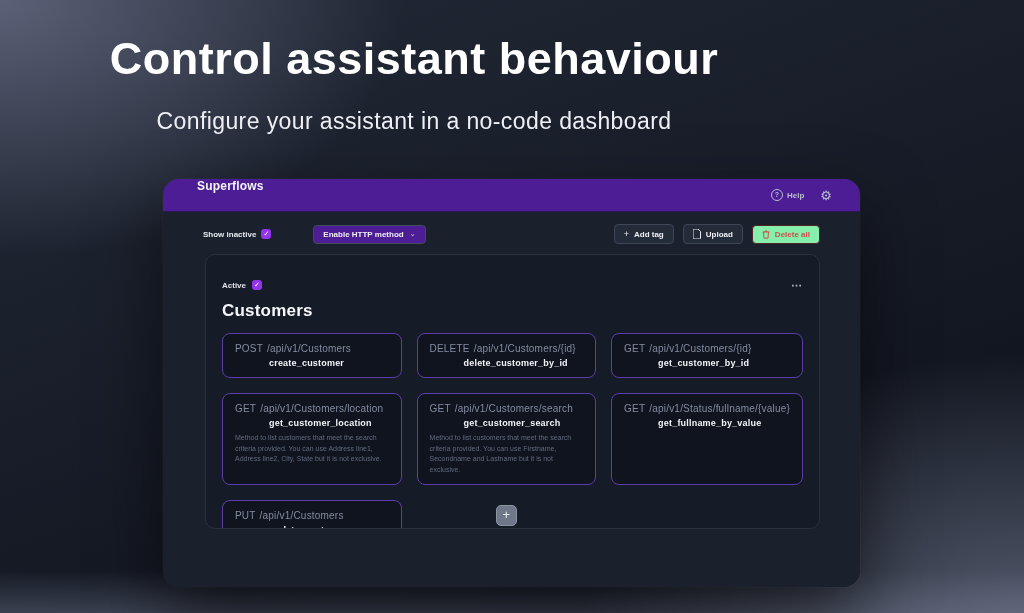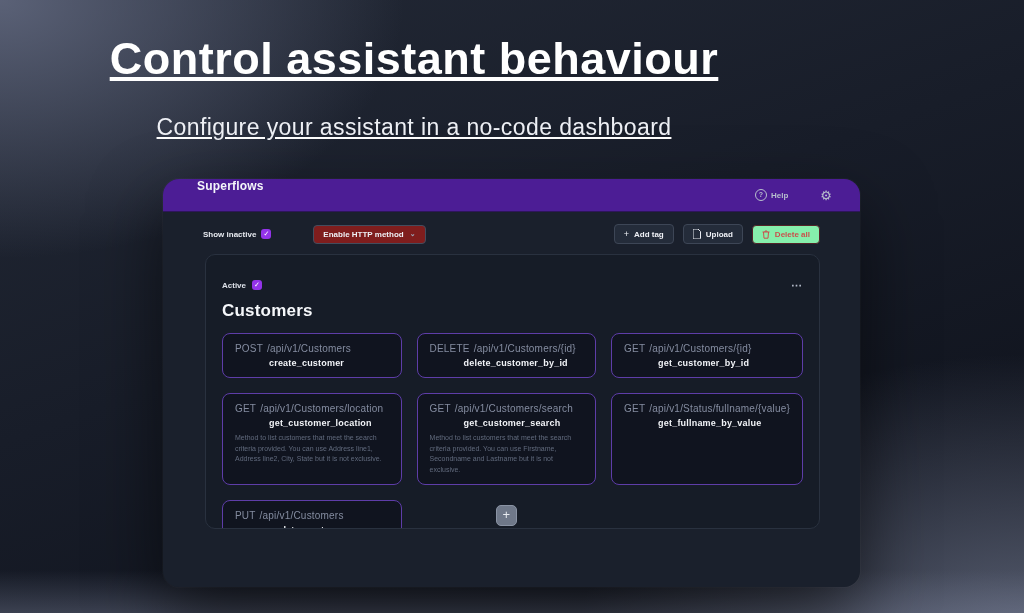--- a/index.html
+++ b/index.html
@@ -6,50 +6,50 @@
   body{
     width:1024px;height:613px;overflow:hidden;position:relative;
     font-family:"Liberation Sans",sans-serif;
     background:
       linear-gradient(to top, rgba(118,125,148,.40) 0%, rgba(118,125,148,0) 7%),
       radial-gradient(58% 62% at 0% 0%, rgba(100,107,130,.85) 0%, rgba(100,107,130,0) 68%),
       radial-gradient(62% 66% at 100% 104%, rgba(95,102,122,.92) 0%, rgba(95,102,122,0) 70%),
       linear-gradient(160deg,#232936 0%,#181d29 45%,#0d1019 100%);
   }
   
-  .hero{position:absolute;top:30px;left:0;width:828px;text-align:center;color:#fff;text-decoration:underline;}
+  .hero{position:absolute;top:30px;left:0;width:828px;text-align:center;color:#fff;}
   .hero-title{font-size:45px;font-weight:bold;letter-spacing:.5px;line-height:58px;margin:0;}
-  .hero-sub{font-size:23px;font-weight:normal;letter-spacing:.4px;color:#eef0f5;margin-top:26px;}
+  .hero-sub{font-size:23px;font-weight:normal;letter-spacing:.4px;color:#eef0f5;margin-top:20px;}
   
   .window{
     position:absolute;left:163px;top:179px;width:697px;height:408px;
     background:#1a202c;border-radius:16px;
     box-shadow:0 30px 70px rgba(0,0,0,.55), 0 0 0 1px rgba(255,255,255,.03);
   }
   .navbar{
     height:33px;background:#4c1d95;border-radius:16px 16px 0 0;
     display:flex;padding:0 28px 0 34px;
     border-bottom:1px solid rgba(10,13,20,.45);box-sizing:border-box;
   }
   .brand{color:#f4f6fa;font-size:12px;font-weight:bold;letter-spacing:.2px;}
   .tabs{display:flex;align-items:center;gap:10px;margin-left:56px;}
   .tab{color:#c3cad8;font-size:8px;font-weight:bold;padding:4px 9px;border-radius:4px;cursor:pointer;}
   .tab.active{background:#141923;color:#fff;}
-  .nav-right{margin-left:auto;display:flex;align-items:center;gap:32px;color:#b7bfcd;}
+  .nav-right{margin-left:auto;display:flex;align-items:center;gap:16px;color:#b7bfcd;}
   .help{display:flex;align-items:center;gap:4px;font-size:8px;font-weight:bold;cursor:pointer;}
   .qmark{width:10px;height:10px;border:1px solid #b7bfcd;border-radius:50%;font-size:7px;line-height:10px;text-align:center;display:inline-block;}
   .gear{font-size:13px;line-height:13px;cursor:pointer;}
   
   .toolbar{display:flex;align-items:center;margin:12px 40px 0 40px;height:20px;gap:28px;}
   .chk-row{display:flex;align-items:center;gap:5px;}
   .chk-label{color:#e8ebf1;font-size:8px;font-weight:bold;}
   .checkbox{width:10px;height:10px;background:#9333ea;border-radius:3px;color:#fff;font-size:7px;line-height:10px;text-align:center;cursor:pointer;}
   .dropdown{
     margin-left:14px;display:flex;align-items:center;gap:6px;
-    background:#7f1d1d;border:1px solid #434c5d;border-radius:4px;
+    background:#4c1d95;border:1px solid #434c5d;border-radius:4px;
     padding:4px 9px;color:#eef0f5;font-size:8px;font-weight:bold;cursor:pointer;
   }
   .caret{color:#9aa2b3;font-size:7px;}
   .toolbar-right{margin-left:auto;display:flex;align-items:center;gap:9px;}
   .tbtn{
     display:flex;align-items:center;gap:5px;background:#242c3a;border:1px solid #3d4656;
     border-radius:4px;padding:4px 9px;color:#eef0f5;font-size:8px;font-weight:bold;cursor:pointer;
   }
   .tbtn .plus{font-size:9px;font-weight:normal;}
   .tbtn.danger{background:#86efac;border-color:#532228;color:#ca4f4c;}

